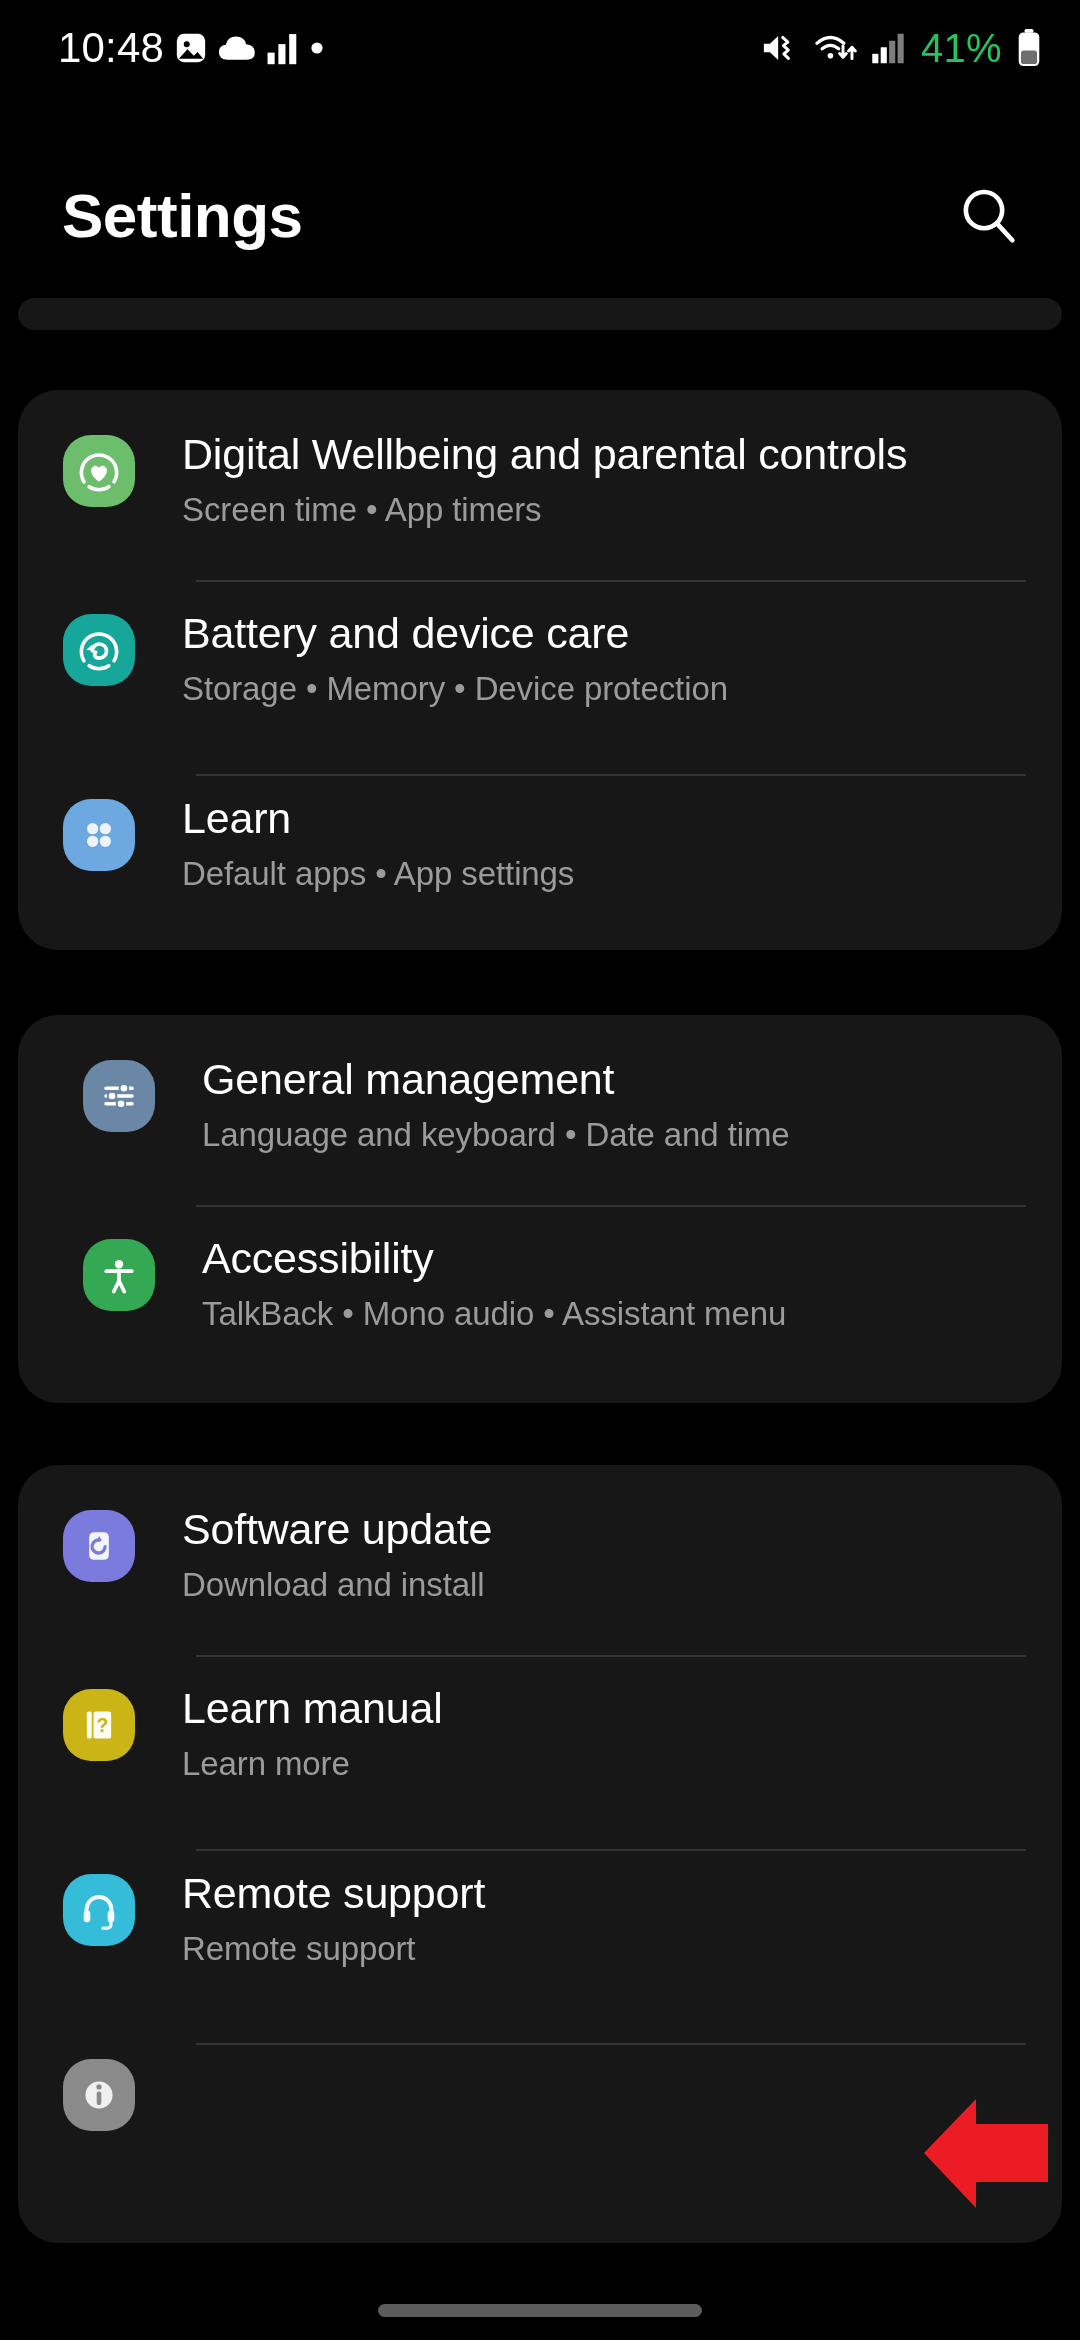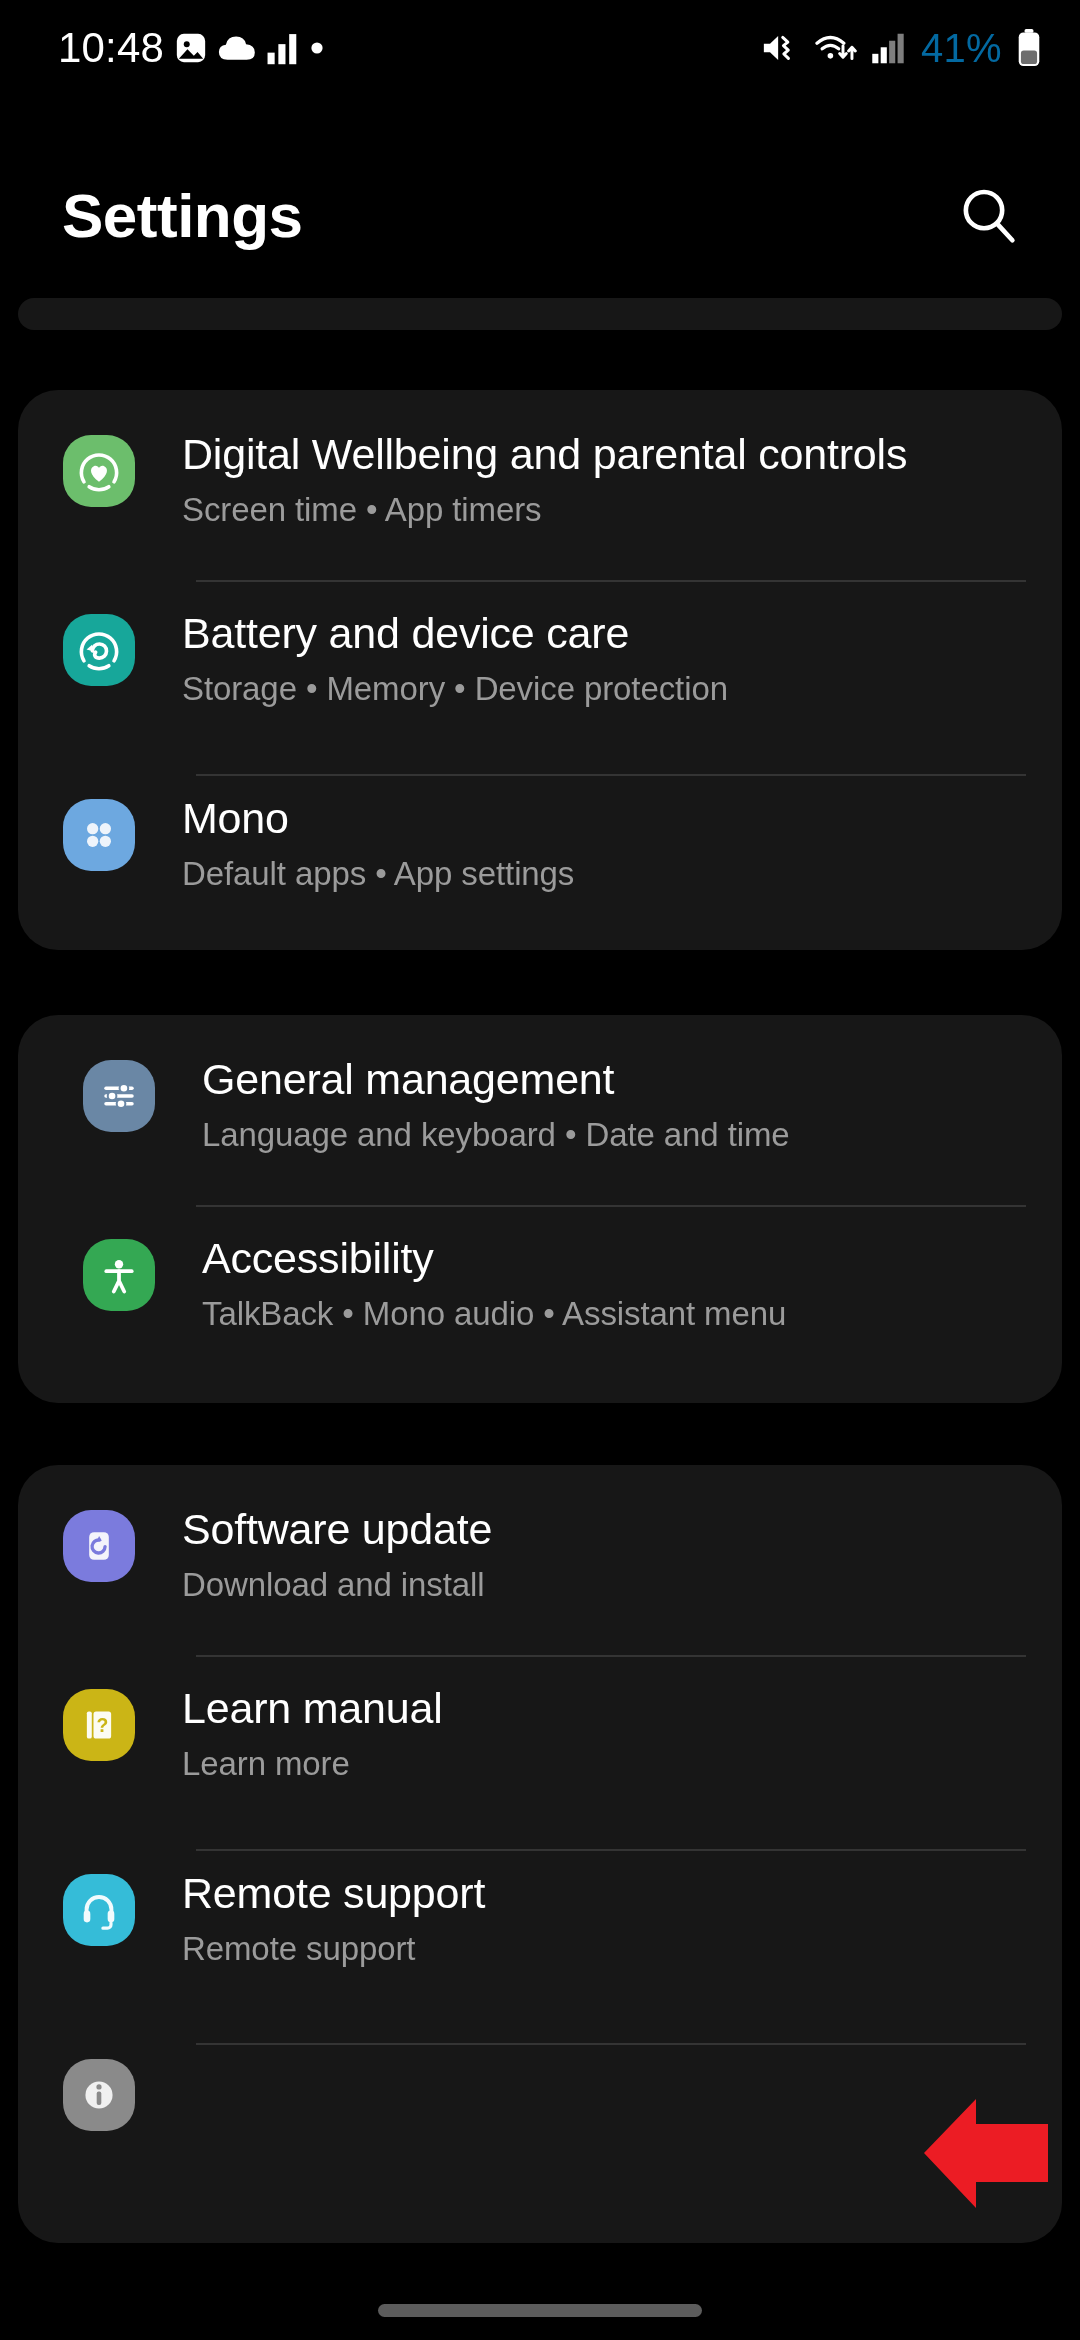--- a/index.html
+++ b/index.html
@@ -14,21 +14,21 @@
 
   
   .statusbar {
     position:absolute; top:0; left:0; width:1080px; height:96px;
     display:flex; align-items:center; justify-content:space-between;
     padding:0 38px 0 58px;
   }
   .sb-left { display:flex; align-items:center; gap:10px; }
   .sb-right { display:flex; align-items:center; gap:14px; }
   .sb-clock { color:#ffffff; font-size:42px; letter-spacing:.2px; font-weight:400; }
-  .sb-pct { color:#0369a1; font-size:40px; font-weight:500; letter-spacing:.3px; }
+  .sb-pct { color:#22c55e; font-size:40px; font-weight:500; letter-spacing:.3px; }
   .sb-ico { display:block; }
 
   
   .header {
     position:absolute; top:150px; left:0; width:1080px; height:130px;
     display:flex; align-items:center; justify-content:space-between;
     padding:0 48px 0 62px;
   }
   .page-title { color:#ffffff; font-size:62px; font-weight:700; letter-spacing:-.5px; }
   .search-btn { width:88px; height:88px; display:flex; align-items:center; justify-content:center; }
@@ -199,21 +199,21 @@
           <div class="squircle" style="background:#6da8e0;">
             <svg width="52" height="52" viewBox="0 0 36 36">
               <circle cx="13.6" cy="13.6" r="3.9" fill="#eef4fb"></circle>
               <circle cx="22.4" cy="13.6" r="3.9" fill="#eef4fb"></circle>
               <circle cx="13.6" cy="22.4" r="3.9" fill="#eef4fb"></circle>
               <circle cx="22.4" cy="22.4" r="3.9" fill="#eef4fb"></circle>
             </svg>
           </div>
         </div>
         <div class="texts">
-          <div class="row-title">Mono</div>
+          <div class="row-title">Learn</div>
           <div class="row-sub">Default apps  •  App settings</div>
         </div>
       </div>
     </div>
 
     <div class="card" style="top:1015px; height:388px;padding-left:20px;">
 
       <div class="row" style="padding-top:38px; height:185px;">
         <div class="ico-wrap">
           <div class="squircle" style="background:#6a87a5;">

